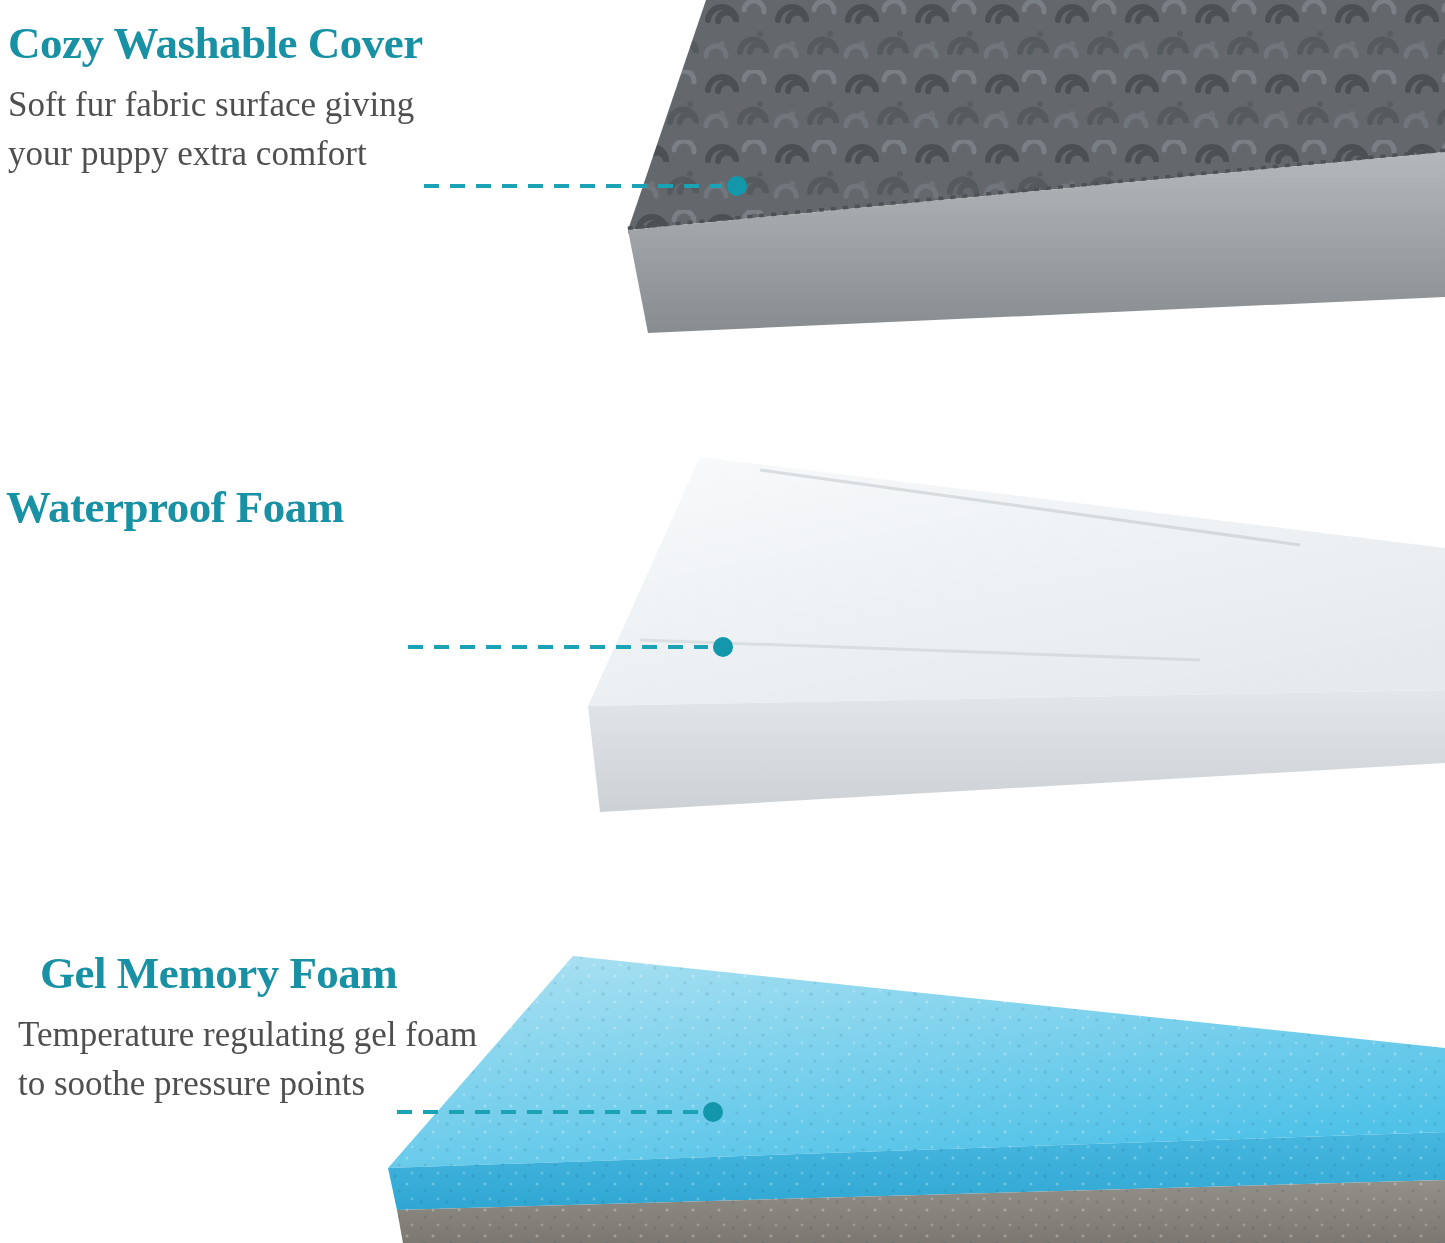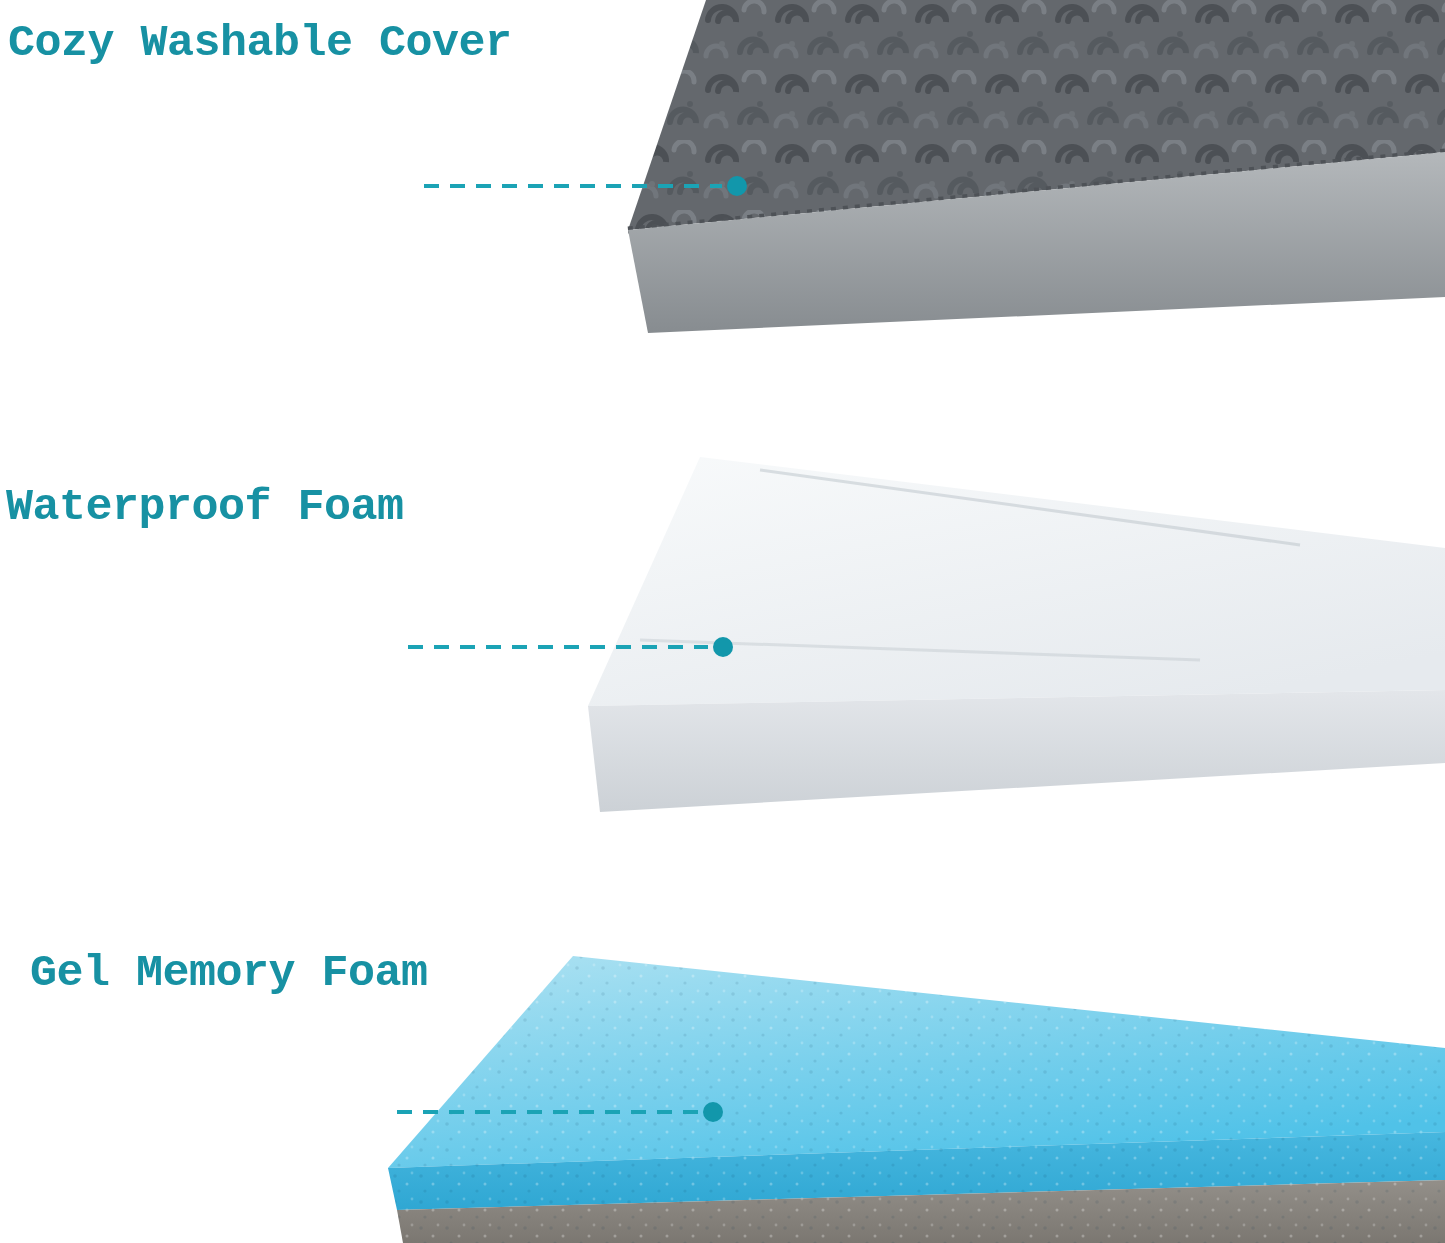--- a/index.html
+++ b/index.html
@@ -2,21 +2,21 @@
 <html><head>
 <meta charset="utf-8">
 <style>
   html,body{margin:0;padding:0;background:#ffffff;}
   .canvas{
     position:relative;
     width:1445px;
     height:1243px;
     overflow:hidden;
     background:#ffffff;
-    font-family:Liberation Mono, monospace;
+    font-family:Liberation Serif, serif;
   }
   .scene{
     position:absolute;
     left:0;top:0;width:1445px;height:1243px;
     display:block;
   }
   .annotation{
     position:absolute;
     z-index:3;
   }
@@ -32,21 +32,21 @@
     margin:0;
     font-size:35px;
     color:#4f4f4f;
     line-height:1.42;
   }
   .anno-1{left:8px;top:18px;}
   .anno-1 p{max-width:430px;}
   .anno-2{left:6px;top:482px;}
   .anno-2 p{max-width:445px;}
   .anno-3{left:28px;top:948px;}
-  .anno-3 h2{margin-left:2px;}
+  .anno-3 h2{margin-left:12px;}
   .anno-3 p{max-width:465px;margin-left:-10px;}
 </style>
 </head>
 <body>
 
 <div class="canvas">
 
   <svg class="scene" viewBox="0 0 1445 1243" aria-hidden="true">
     <defs>
       <pattern id="fur" width="70" height="70" patternUnits="userSpaceOnUse">
@@ -121,23 +121,25 @@
       <circle cx="723" cy="647" r="10" fill="#1297ab"></circle>
     </g>
     <g>
       <line x1="397" y1="1112" x2="698" y2="1112" stroke="#1ba3b5" stroke-width="4" stroke-dasharray="15 11"></line>
       <circle cx="713" cy="1112" r="10" fill="#1297ab"></circle>
     </g>
   </svg>
 
   <div class="annotation anno-1">
     <h2>Cozy Washable Cover</h2>
+    <p>Soft fur fabric surface giving your puppy extra comfort</p>
   </div>
 
   <div class="annotation anno-2">
     <h2>Waterproof Foam</h2>
   </div>
 
   <div class="annotation anno-3">
     <h2>Gel Memory Foam</h2>
+    <p>Temperature regulating gel foam to soothe pressure points</p>
   </div>
 
 </div>
 
 </body></html>

